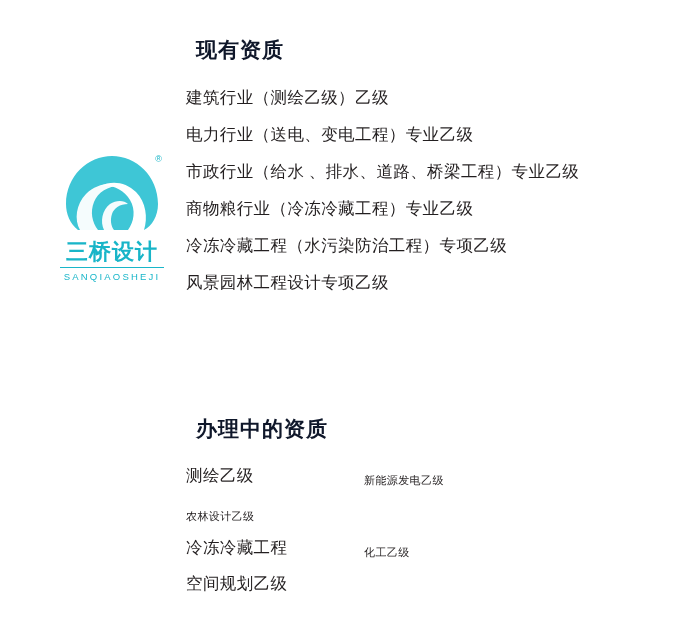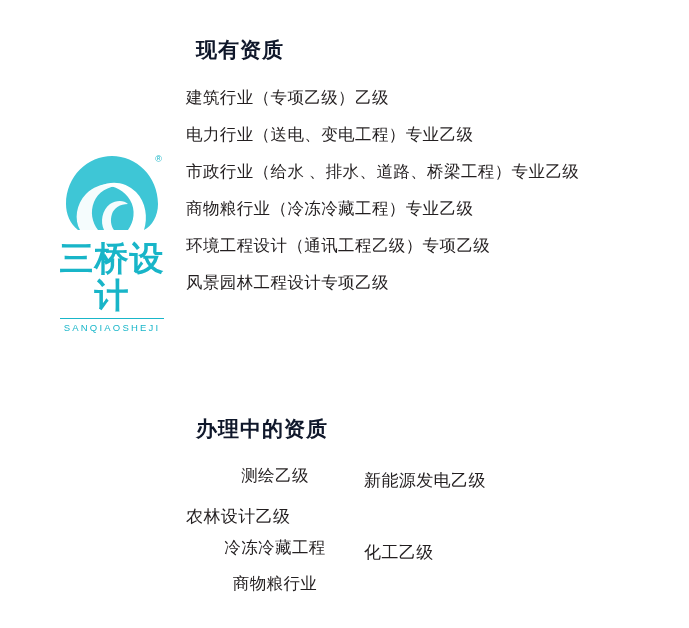--- a/index.html
+++ b/index.html
@@ -43,21 +43,21 @@
     position: absolute;
     right: 2px;
     top: 4px;
     font-size: 9px;
     color: #13b4c6;
     font-family: "Liberation Sans", sans-serif;
   }
   .logo-name {
     margin-top: 6px;
     font-family: "DejaVu Sans", "Liberation Sans", sans-serif;
-    font-size: 34px;
+    font-size: 22px;
     font-weight: bold;
     color: #18b5c8;
     letter-spacing: 1px;
     line-height: 1.1;
   }
   .logo-sub {
     margin-top: 3px;
     font-family: "Liberation Sans", sans-serif;
     font-size: 9.5px;
     color: #19b6c9;
@@ -100,35 +100,34 @@
     display: flex;
     align-items: center;
     letter-spacing: 0.4px;
   }
 
   .progress-grid {
     position: absolute;
     left: 186px;
     top: 458px;
     width: 360px;
-    text-align: center;
   }
   .progress-row {
     display: flex;
     height: 36px;
     align-items: center;
   }
   .progress-row .col-a {
     width: 178px;
     font-size: 16.5px;
     white-space: nowrap;
     letter-spacing: 0.4px;
   }
   .progress-row .col-b {
-    font-size: 17px;
+    font-size: 11px;
     white-space: nowrap;
     letter-spacing: 0.4px;
     margin-top: 8px;
   }
 </style>
 </head>
 <body>
 
 <div class="page">
 
@@ -142,41 +141,41 @@
       <span class="logo-reg">®</span>
     </div>
     <div class="logo-name">三桥设计</div>
     <div class="logo-rule"></div>
     <div class="logo-sub">SANQIAOSHEJI</div>
   </div>
 
   <div class="section-title" id="title-existing">现有资质</div>
 
   <ul class="qual-list">
-    <li>建筑行业（专项乙级）乙级</li>
+    <li>建筑行业（测绘乙级）乙级</li>
     <li>电力行业（送电、变电工程）专业乙级</li>
     <li>市政行业（给水 、排水、道路、桥梁工程）专业乙级</li>
     <li>商物粮行业（冷冻冷藏工程）专业乙级</li>
-    <li>环境工程设计（通讯工程乙级）专项乙级</li>
+    <li>冷冻冷藏工程（水污染防治工程）专项乙级</li>
     <li>风景园林工程设计专项乙级</li>
   </ul>
 
   <div class="section-title" id="title-progress">办理中的资质</div>
 
   <div class="progress-grid">
     <div class="progress-row">
       <div class="col-a">测绘乙级</div>
       <div class="col-b">新能源发电乙级</div>
     </div>
     <div class="progress-row">
       <div class="col-b">农林设计乙级</div>
     </div>
     <div class="progress-row">
       <div class="col-a">冷冻冷藏工程</div>
       <div class="col-b">化工乙级</div>
     </div>
     <div class="progress-row">
-      <div class="col-a">商物粮行业</div>
+      <div class="col-a">空间规划乙级</div>
       <div class="col-b"></div>
     </div>
   </div>
 
 </div>
 
 </body></html>

